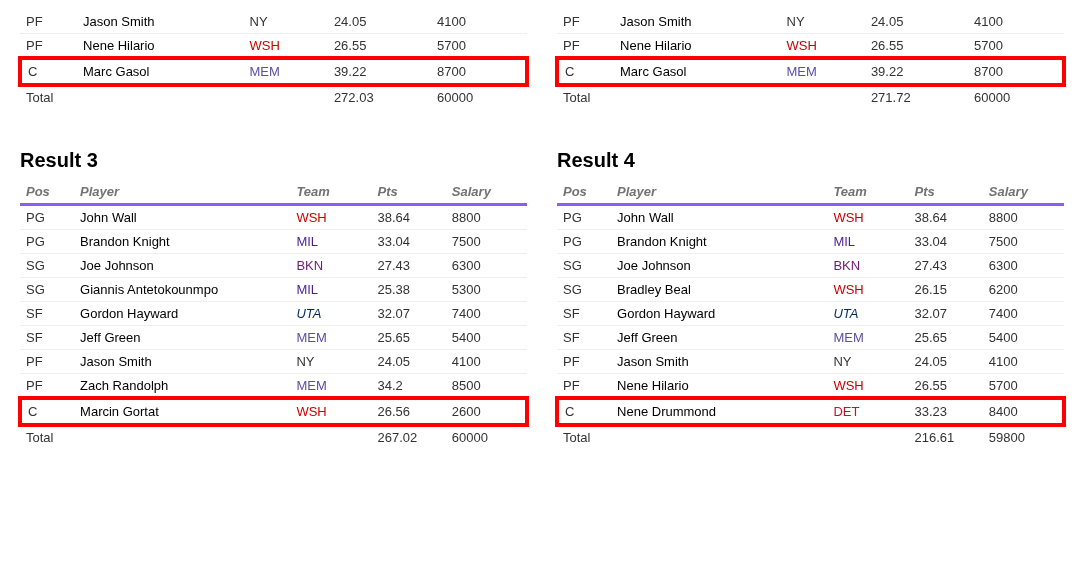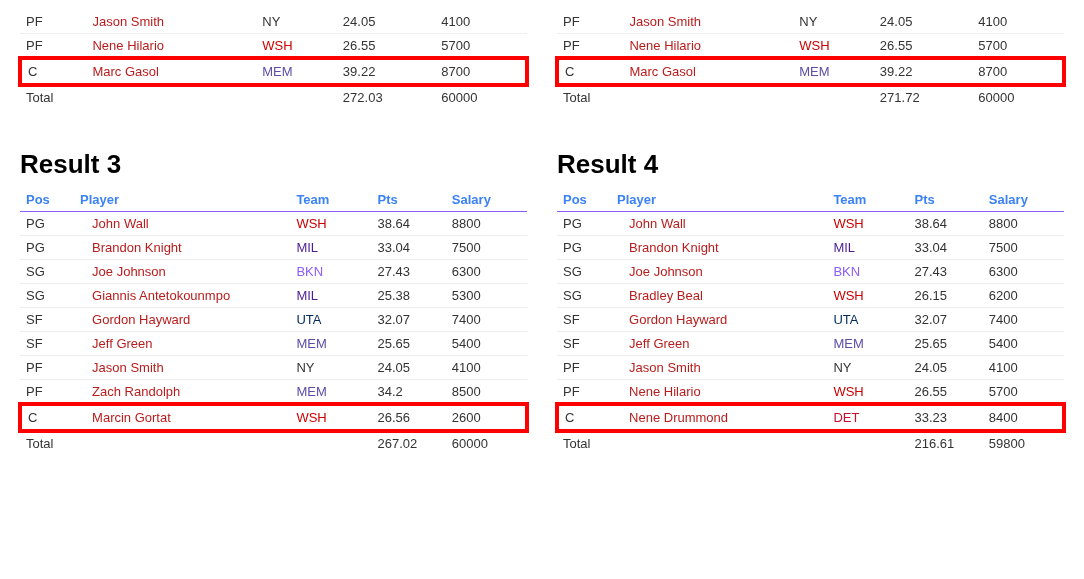--- a/index.html
+++ b/index.html
@@ -11,58 +11,58 @@
       padding: 10px 20px;
     }
     .results-container {
       display: flex;
       gap: 30px;
     }
     .result-block {
       flex: 1;
     }
     .result-title {
-      font-size: 26px;
+      font-size: 20px;
       font-weight: bold;
       margin-bottom: 8px;
       color: #000;
     }
     table {
       width: 100%;
       border-collapse: collapse;
       margin-bottom: 20px;
     }
     thead tr th {
       text-align: left;
       padding: 4px 6px;
       font-weight: bold;
-      border-bottom: 1px solid #8b5cf6;
-      color: #3b82f6;
+      border-bottom: 3px solid #8b5cf6;
+      color: #737373;
+      font-style: italic;
     }
     tbody tr td {
       padding: 4px 6px;
       border-bottom: 1px solid #eee;
       color: #333;
     }
     .team-ny { color: #333; }
     .team-wsh { color: #cc0000; }
     .team-mem { color: #5b4ea8; }
     .team-mil { color: #4c1d95; }
-    .team-bkn { color: #8b5cf6; }
-    .team-uta { color: #002b5c; }
+    .team-bkn { color: #701a75; }
+    .team-uta { color: #002b5c; font-style: italic; }
     .team-det { color: #c8102e; }
     .total-row td {
       font-weight: normal;
       border-top: 1px solid #ccc;
       border-bottom: none;
       padding: 4px 6px;
     }
     .player-name {
-      color: #b91c1c;
-      margin-left: 12px;
+      color: #000000;
     }
     
     tr.red-border {
       outline: 2px solid red;
     }
     table { border-collapse: separate; border-spacing: 0; }
     tr.red-border td {
       border-top: 2px solid red;
       border-bottom: 2px solid red;
     }

